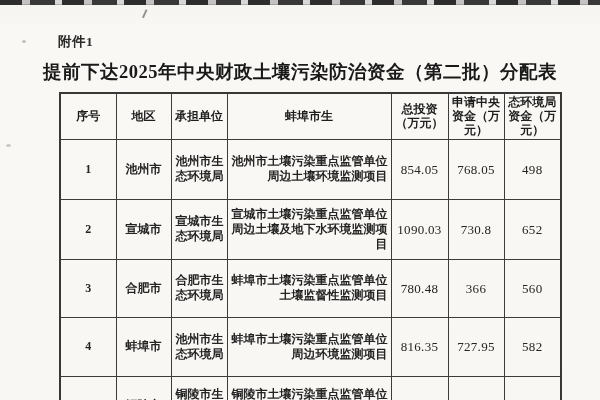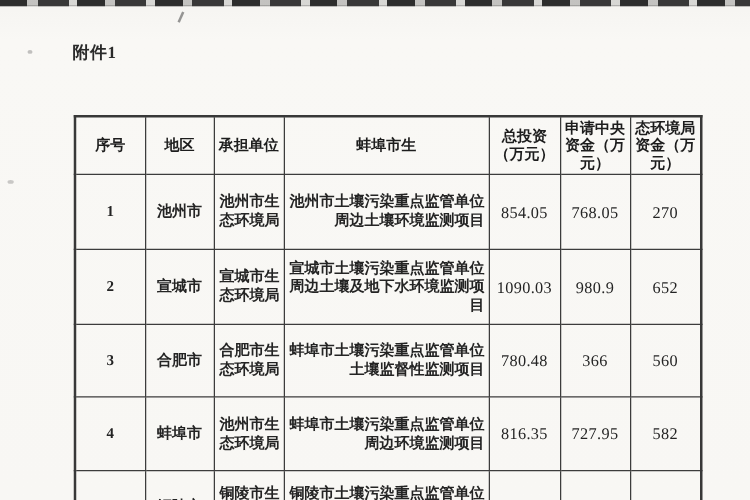--- a/index.html
+++ b/index.html
@@ -112,20 +112,21 @@
 
 <div class="page">
 
   <div class="topstrip"></div>
   <div class="speck-a"></div>
   <div class="speck-b"></div>
   <div class="speck-c"></div>
 
   <div class="attachment">附件1</div>
 
+  <div class="title">提前下达2025年中央财政土壤污染防治资金（第二批）分配表</div>
 
   <table class="alloc">
     <colgroup>
       <col style="width:56px">
       <col style="width:55px">
       <col style="width:56px">
       <col style="width:164px">
       <col style="width:57px">
       <col style="width:56px">
       <col style="width:57px">
@@ -149,32 +150,32 @@
     <tbody>
       <tr>
         <td class="c">1</td>
         <td class="c">池州市</td>
         <td class="l">池州市生
 态环境局</td>
         <td class="l">池州市土壤污染重点监管单位
 周边土壤环境监测项目</td>
         <td class="num">854.05</td>
         <td class="num">768.05</td>
-        <td class="num">270</td>
+        <td class="num">498</td>
       </tr>
       <tr>
         <td class="c">2</td>
         <td class="c">宣城市</td>
         <td class="l">宣城市生
 态环境局</td>
         <td class="l">宣城市土壤污染重点监管单位
 周边土壤及地下水环境监测项
 目</td>
         <td class="num">1090.03</td>
-        <td class="num">980.9</td>
+        <td class="num">730.8</td>
         <td class="num">652</td>
       </tr>
       <tr>
         <td class="c">3</td>
         <td class="c">合肥市</td>
         <td class="l">合肥市生
 态环境局</td>
         <td class="l">蚌埠市土壤污染重点监管单位
 土壤监督性监测项目</td>
         <td class="num">780.48</td>

